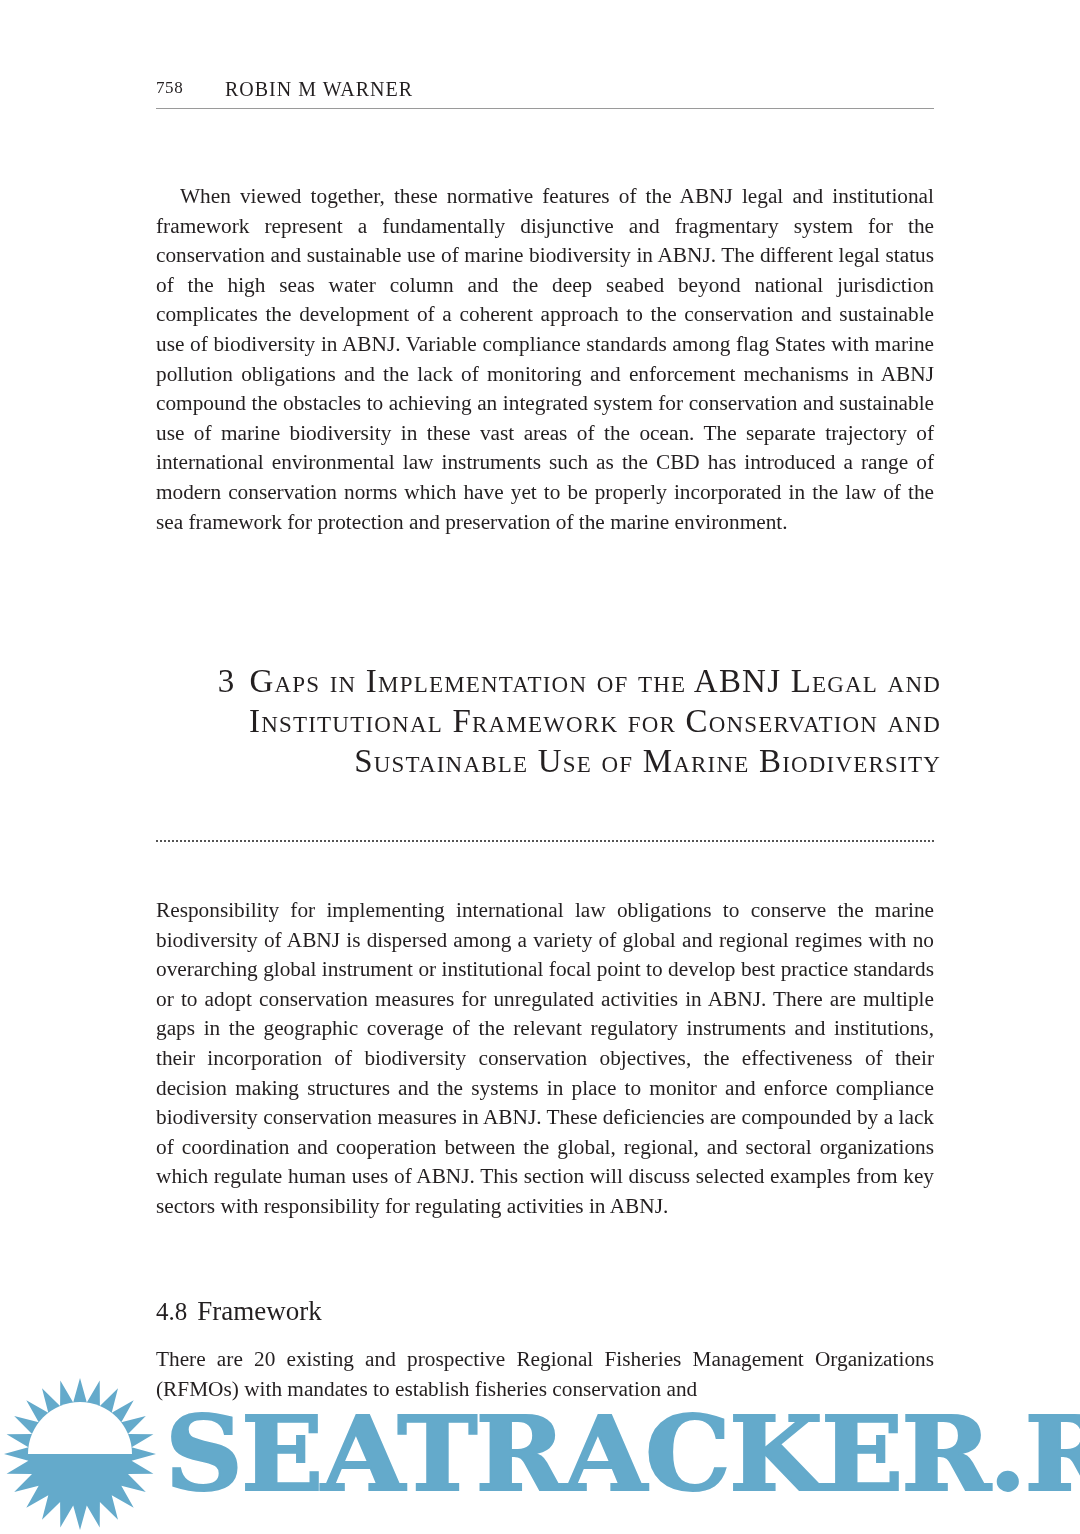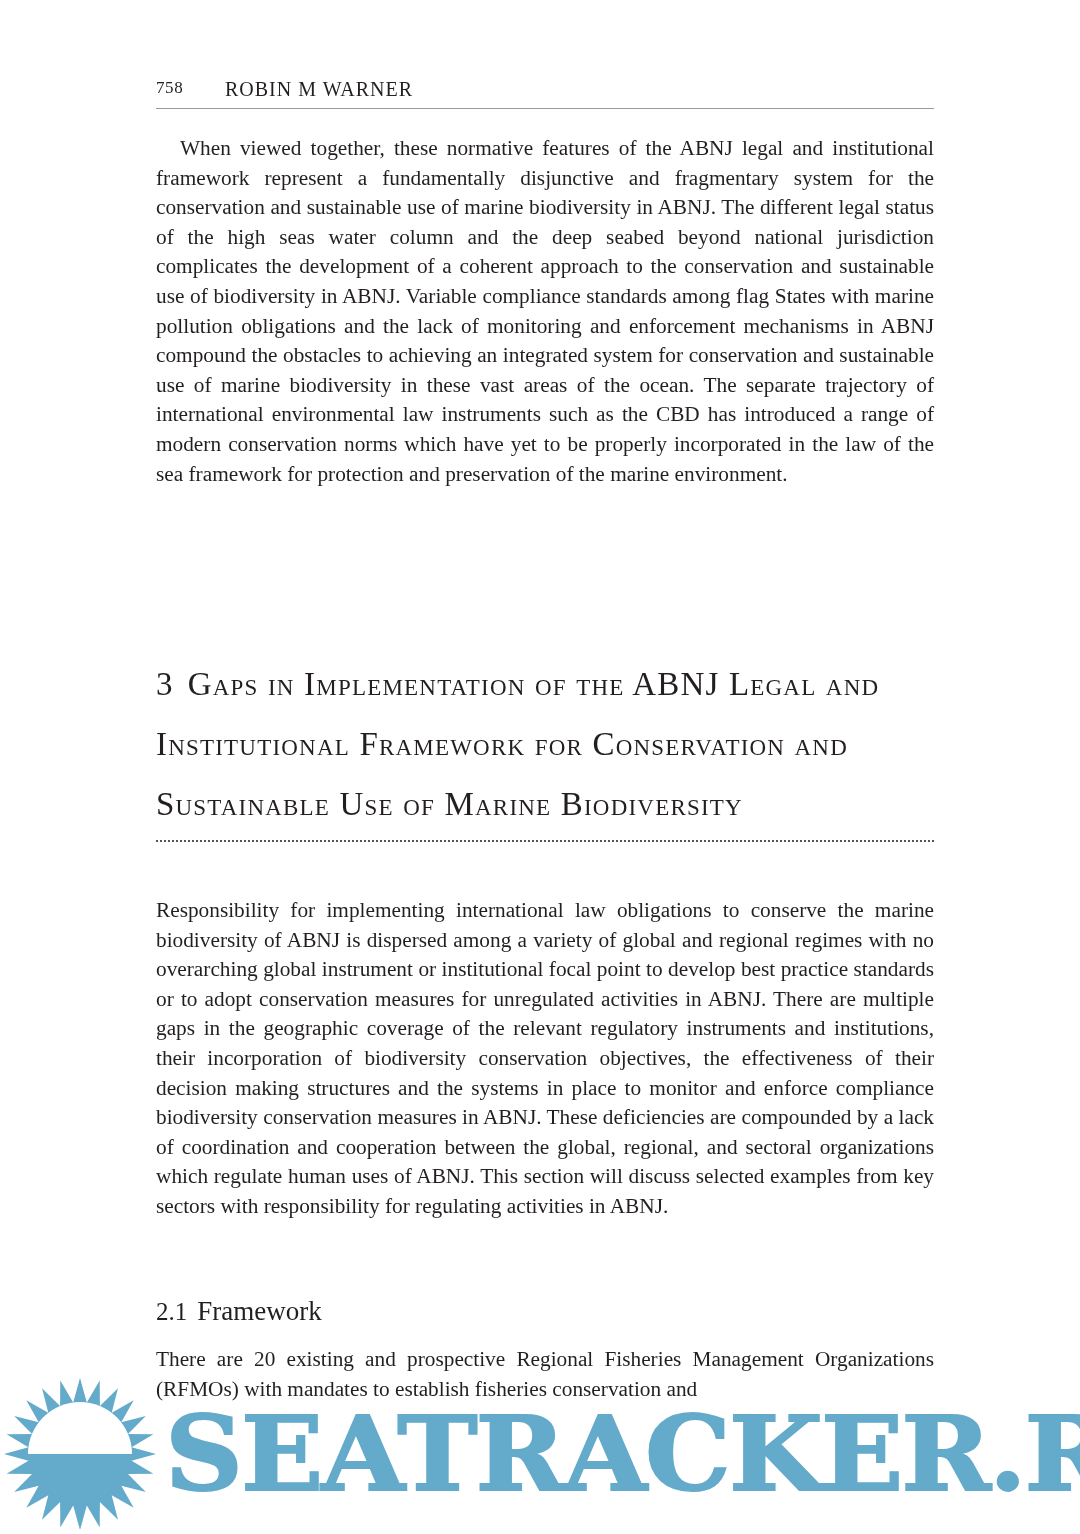--- a/index.html
+++ b/index.html
@@ -8,27 +8,27 @@
   .page { position: absolute; left: 0; top: 0; width: 1080px; height: 1259px; }
 
   .running-head { position: absolute; left: 156px; top: 78px; width: 778px; height: 24px;
                   font-size: 17px; letter-spacing: 0.6px; }
   .running-head .pnum { position: absolute; left: 0; top: 0; }
   .running-head .author { position: absolute; left: 69px; top: 0; font-variant: small-caps; text-transform: uppercase; font-size: 20px; letter-spacing: 1px; }
   .head-rule { position: absolute; left: 156px; top: 108px; width: 778px; height: 0; border-top: 1.5px solid #9a9a9a; }
 
   .para { position: absolute; left: 156px; width: 778px; font-size: 21.3px; line-height: 29.6px;
           text-align: justify; hyphens: manual; margin: 0; }
-  .para.indent { text-indent: 24px; }
+  .para.indent { text-indent: 24px; margin-top: 48px; }
   .p1 { top: 134px; }
   .p2 { top: 896px; }
   .p3 { top: 1345px; }
 
-  .section-heading { position: absolute; left: 156px; top: 654px; width: 778px; text-align: left;
-                     font-size: 33px; line-height: 60px; font-variant: small-caps; letter-spacing: 1.2px; margin: 0;
+  .section-heading { position: absolute; left: 156px; top: 654px; width: 778px; text-align: right;
+                     font-size: 33px; line-height: 40px; font-variant: small-caps; letter-spacing: 1.2px; margin: 7px;
                      font-weight: normal; }
   .section-heading .num { margin-right: 14px; }
   .dotted-rule { position: absolute; left: 156px; top: 840px; width: 778px; height: 0;
                  border-top: 2px dotted #555; }
 
   .subsection-heading { position: absolute; left: 156px; top: 1294px; font-size: 27px; line-height: 34px; margin: 0; font-weight: normal; }
   .subsection-heading .num { margin-right: 10px; font-size: 25px; }
 
   .watermark { position: absolute; left: 0; top: 1370px; width: 1080px; height: 164px; }
   .watermark-sun { position: absolute; left: 0; top: 6px; width: 160px; height: 155px; }
@@ -52,21 +52,21 @@
   <p class="para indent p1">When viewed together, these normative features of the ABNJ legal and insti­tutional framework represent a fundamentally disjunctive and fragmentary sys­tem for the conservation and sustainable use of marine biodiversity in ABNJ. The different legal status of the high seas water column and the deep seabed beyond national jurisdiction complicates the development of a coherent approach to the conservation and sustainable use of biodiversity in ABNJ. Variable compliance standards among flag States with marine pollution obligations and the lack of monitoring and enforcement mechanisms in ABNJ compound the obstacles to achieving an integrated system for conservation and sustainable use of marine biodiversity in these vast areas of the ocean. The separate trajectory of interna­tional environmental law instruments such as the CBD has introduced a range of modern conservation norms which have yet to be properly incorporated in the law of the sea framework for protection and preservation of the marine environment.</p>
 
   <h2 class="section-heading">
     <span class="num">3</span><span>Gaps in Implementation of the ABNJ Legal and Institutional Framework for Conservation and Sustainable Use of Marine Biodiversity</span>
   </h2>
   <div class="dotted-rule"></div>
 
   <p class="para p2">Responsibility for implementing international law obligations to conserve the marine biodiversity of ABNJ is dispersed among a variety of global and regional regimes with no overarching global instrument or institutional focal point to develop best practice standards or to adopt conservation measures for unregu­lated activities in ABNJ. There are multiple gaps in the geographic coverage of the relevant regulatory instruments and institutions, their incorporation of biodiver­sity conservation objectives, the effectiveness of their decision making structures and the systems in place to monitor and enforce compliance biodiversity conser­vation measures in ABNJ. These deficiencies are compounded by a lack of coordi­nation and cooperation between the global, regional, and sectoral organizations which regulate human uses of ABNJ. This section will discuss selected examples from key sectors with responsibility for regulating activities in ABNJ.</p>
 
   <h3 class="subsection-heading">
-    <span class="num">2.1</span><span>Framework</span>
+    <span class="num">4.8</span><span>Framework</span>
   </h3>
 
   <p class="para p3">There are 20 existing and prospective Regional Fisheries Management Organizations (RFMOs) with mandates to establish fisheries conservation and</p>
 
   <div class="watermark">
     <svg class="watermark-sun" viewBox="0 0 160 155">
       <g fill="#64aacb">
         <polygon id="sunrays" points="80.0,2.0 86.8,26.4 99.7,4.6 99.9,30.0 118.0,12.2 111.7,36.7 133.7,24.3 121.3,46.3 145.8,40.0 128.0,58.1 153.4,58.3 131.6,71.2 156.0,78.0 131.6,84.8 153.4,97.7 128.0,97.9 145.8,116.0 121.3,109.7 133.7,131.7 111.7,119.3 118.0,143.8 99.9,126.0 99.7,151.4 86.8,129.6 80.0,154.0 73.2,129.6 60.3,151.4 60.1,126.0 42.0,143.8 48.3,119.3 26.3,131.7 38.7,109.7 14.2,116.0 32.0,97.9 6.6,97.7 28.4,84.8 4.0,78.0 28.4,71.2 6.6,58.3 32.0,58.1 14.2,40.0 38.7,46.3 26.3,24.3 48.3,36.7 42.0,12.2 60.1,30.0 60.3,4.6 73.2,26.4"></polygon>
       </g>
       <path d="M28 78 A52 52 0 0 1 132 78 Z" fill="#ffffff"></path>

